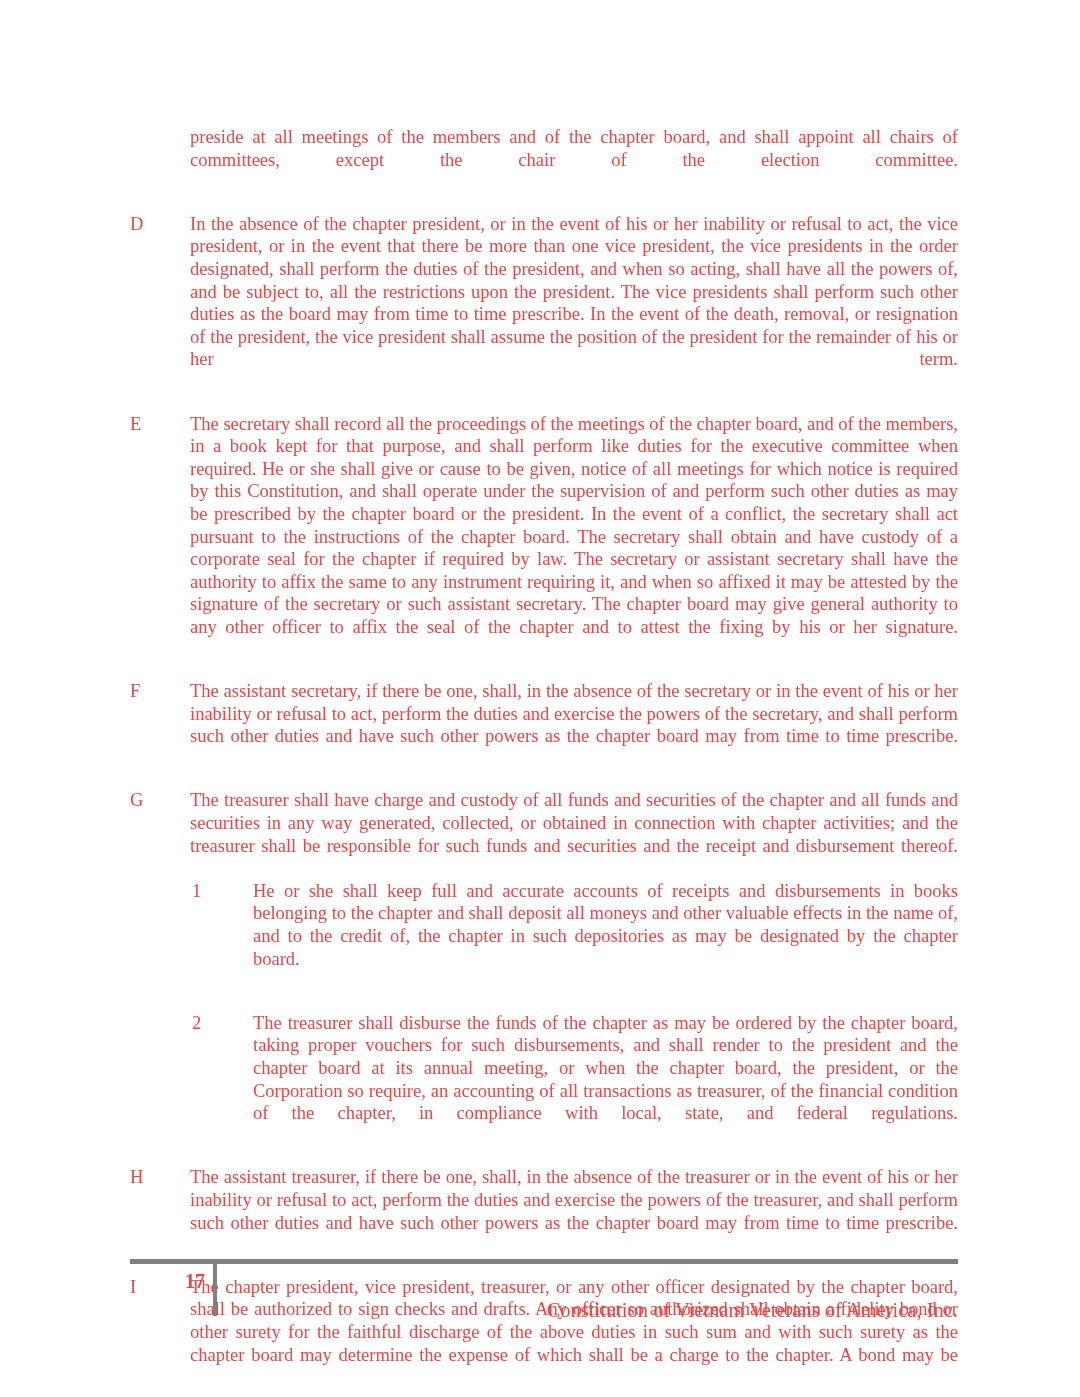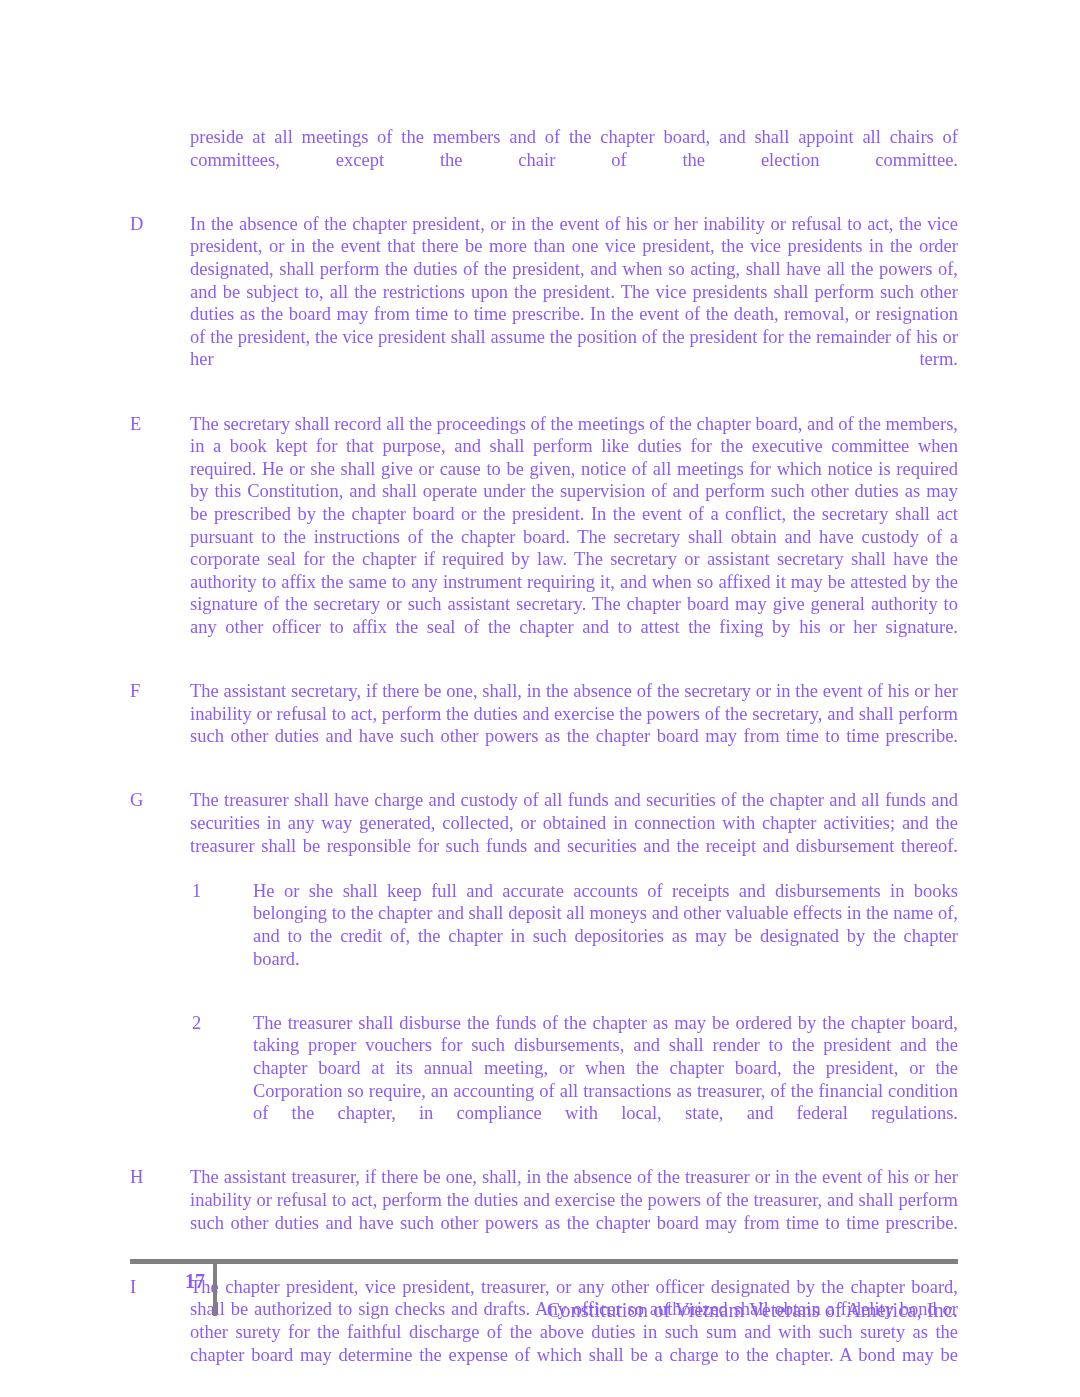--- a/index.html
+++ b/index.html
@@ -7,21 +7,21 @@
     margin: 0;
     padding: 0;
     background: #ffffff;
   }
   .page {
     position: relative;
     width: 1080px;
     height: 1397px;
     background: #ffffff;
     font-family: "Liberation Serif", "DejaVu Serif", serif;
-    color: #8b5cf6;
+    color: #ef4444;
     overflow: hidden;
   }
 
   
   .content {
     position: absolute;
     left: 130px;
     top: 126px;
     width: 828px;
   }

